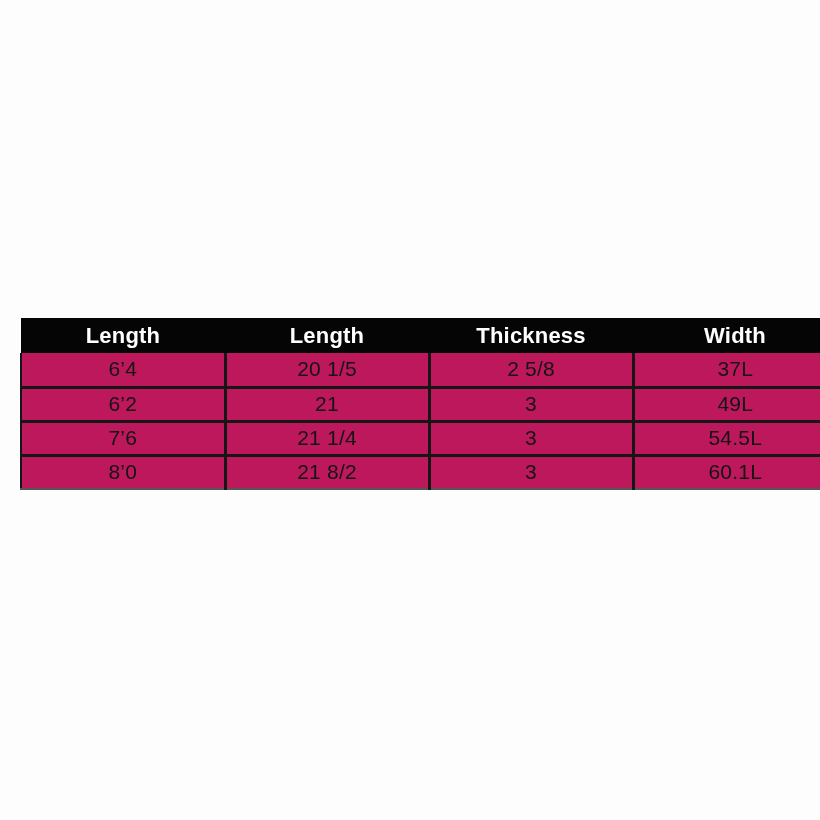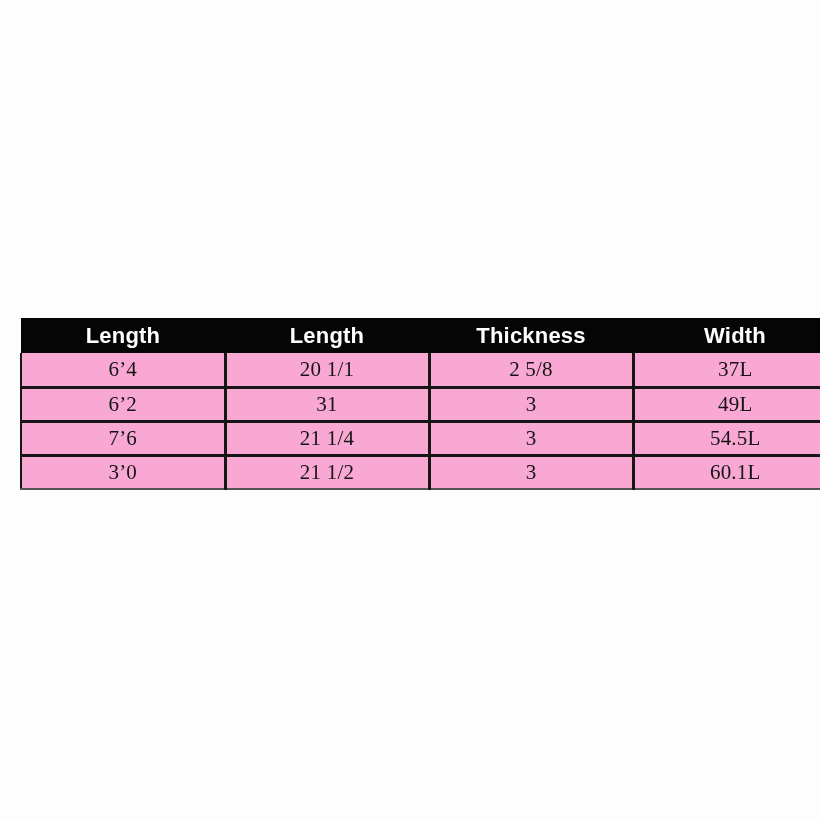--- a/index.html
+++ b/index.html
@@ -39,29 +39,28 @@
     color: var(--header_text);
     font-size: 22px;
     font-weight: bold;
     height: 35px;
     text-align: center;
     vertical-align: middle;
     border: none;
     letter-spacing: 0.2px;
   }
   table.size-chart tbody td {
-    background: #f9a8d4;
+    background: #be185d;
     color: var(--cell_text);
     font-size: 21px;
     height: 34px;
     text-align: center;
     vertical-align: middle;
     border: 3px solid var(--border);
     letter-spacing: 0.2px;
-    font-family: Liberation Serif, serif;
   }
   table.size-chart tbody td:first-child {
     border-left-width: 2px;
   }
   table.size-chart tbody td:last-child {
     border-right-width: 2px;
     border-right-color: var(--border_outer);
   }
   table.size-chart tbody tr:first-child td {
     border-top: none;
@@ -81,38 +80,38 @@
         <tr>
           <th>Length</th>
           <th>Length</th>
           <th>Thickness</th>
           <th>Width</th>
         </tr>
       </thead>
       <tbody>
           <tr>
             <td>6’4</td>
-            <td>20 1/1</td>
+            <td>20 1/5</td>
             <td>2 5/8</td>
             <td>37L</td>
           </tr>
           <tr>
             <td>6’2</td>
-            <td>31</td>
+            <td>21</td>
             <td>3</td>
             <td>49L</td>
           </tr>
           <tr>
             <td>7’6</td>
             <td>21 1/4</td>
             <td>3</td>
             <td>54.5L</td>
           </tr>
           <tr>
-            <td>3’0</td>
-            <td>21 1/2</td>
+            <td>8’0</td>
+            <td>21 8/2</td>
             <td>3</td>
             <td>60.1L</td>
           </tr>
         </tbody>
     </table>
   </div>
 </div>
 
 </body></html>

